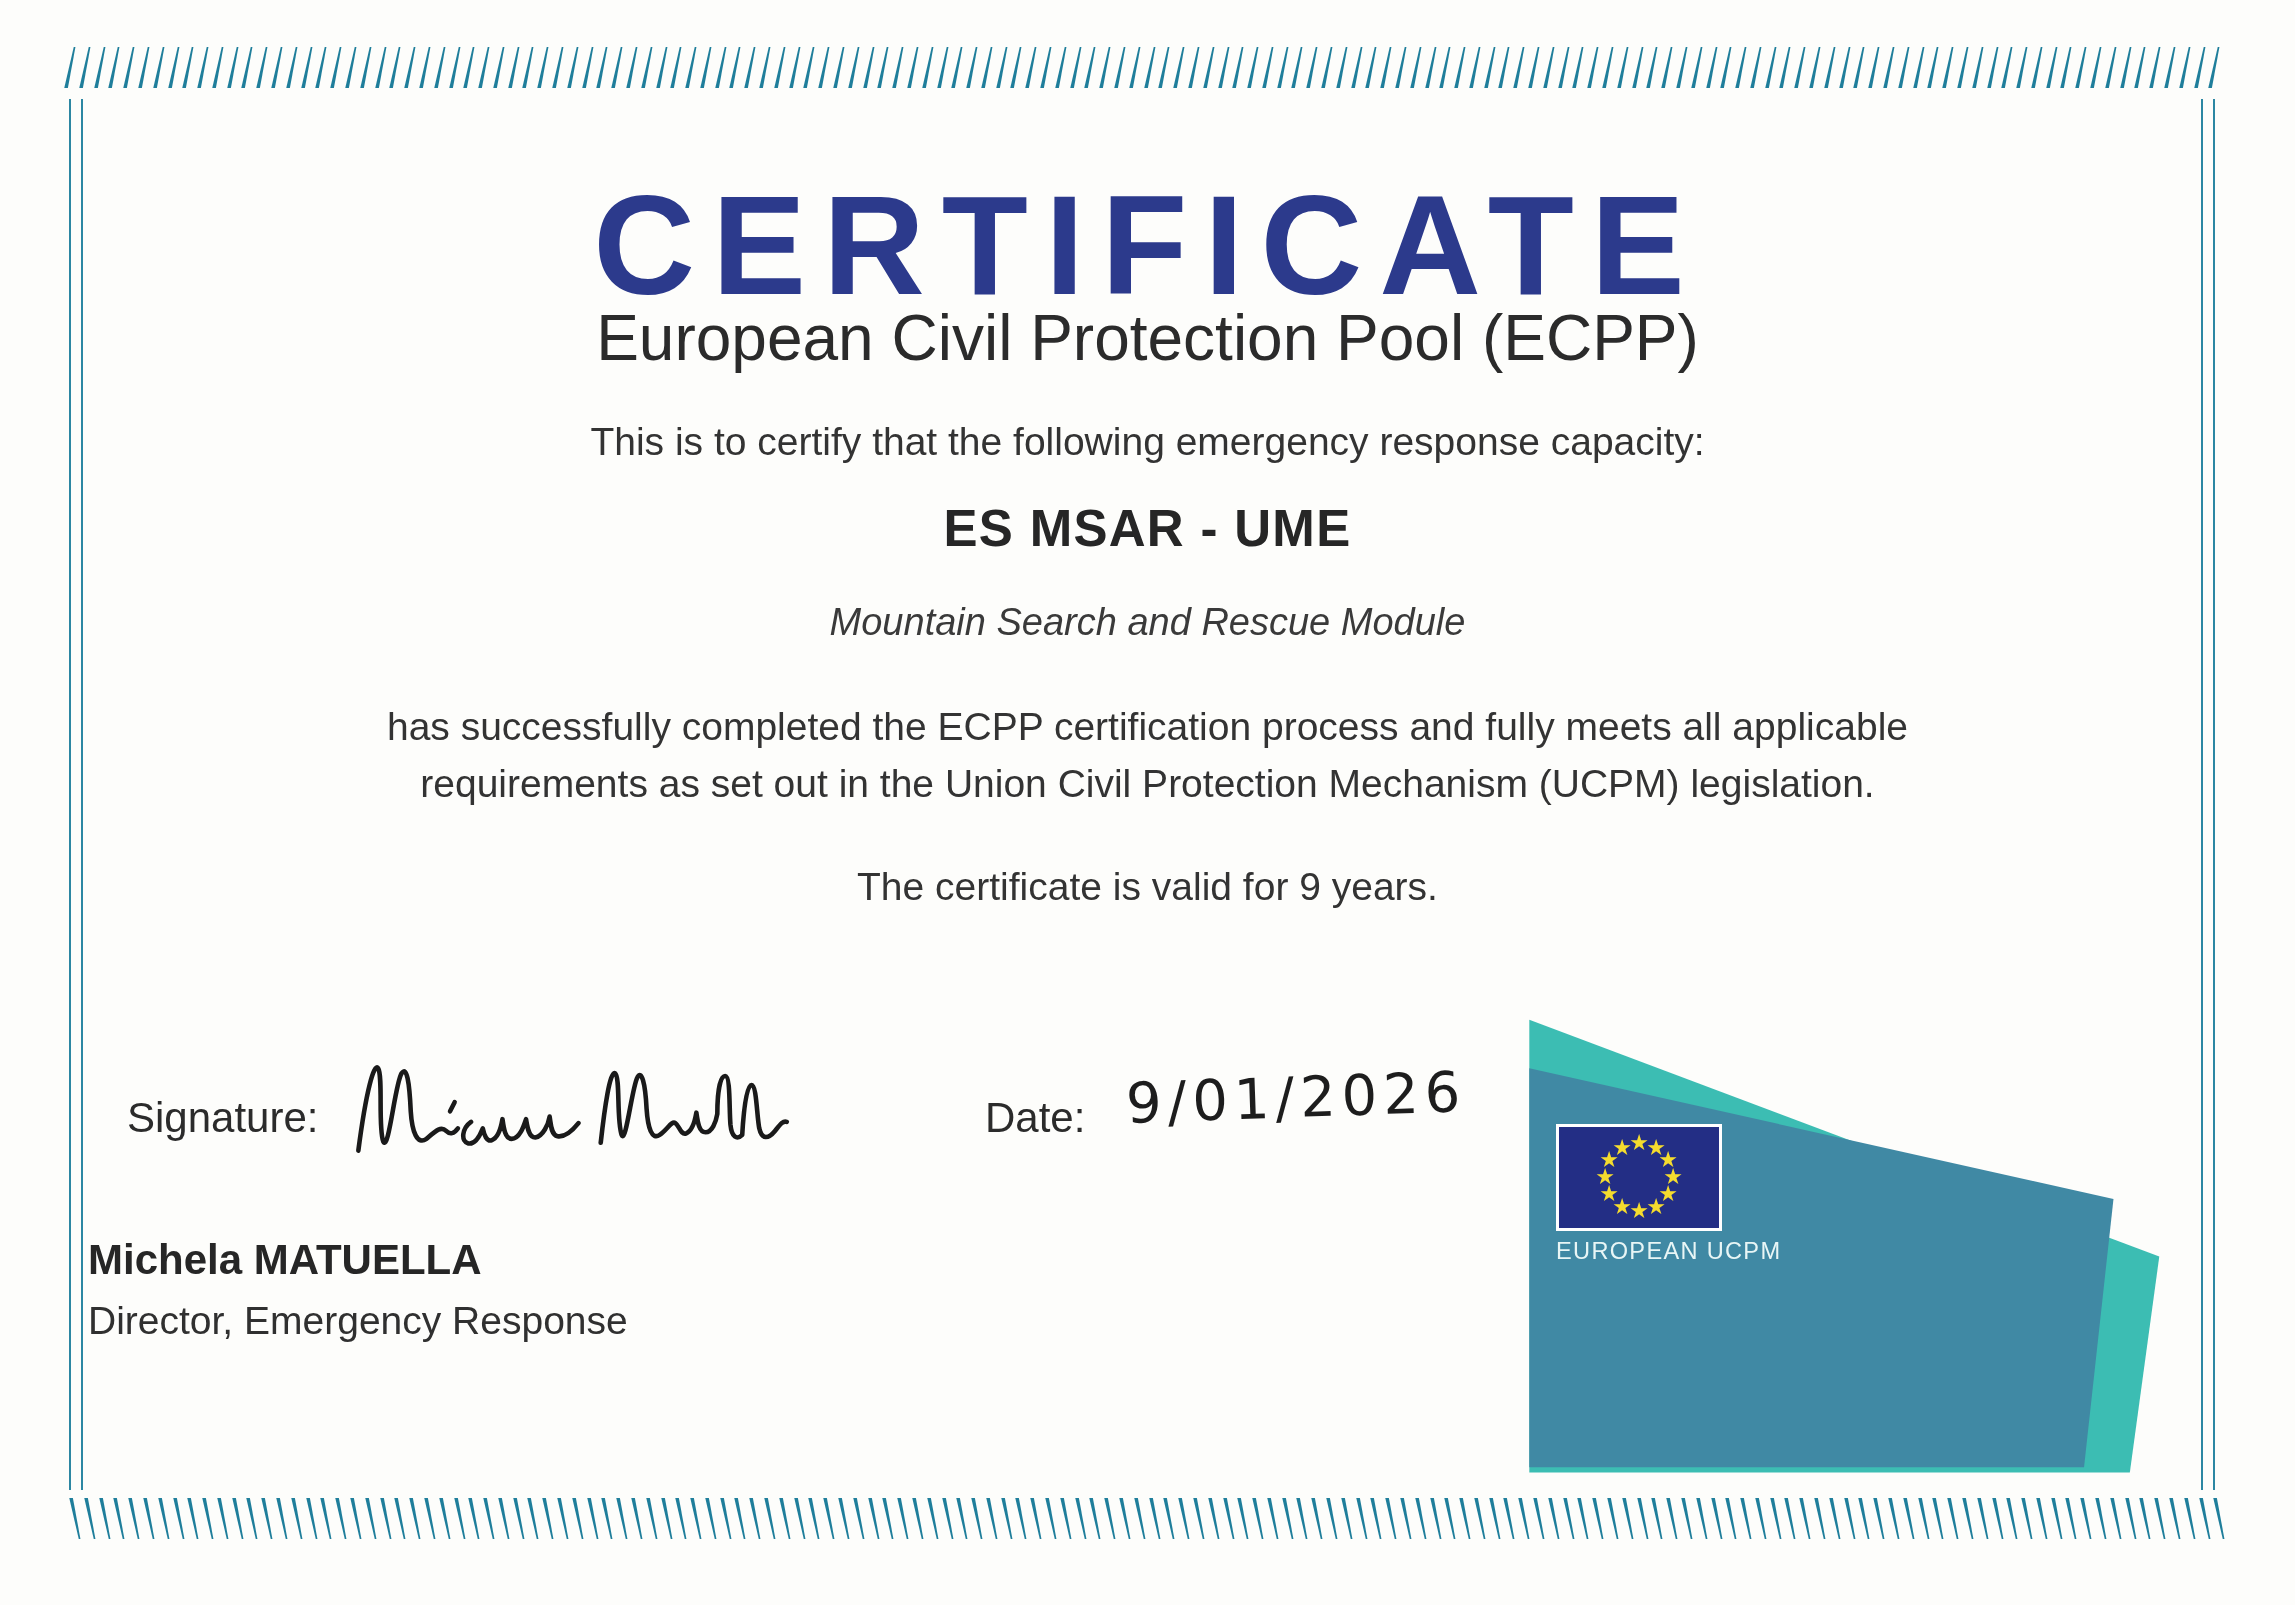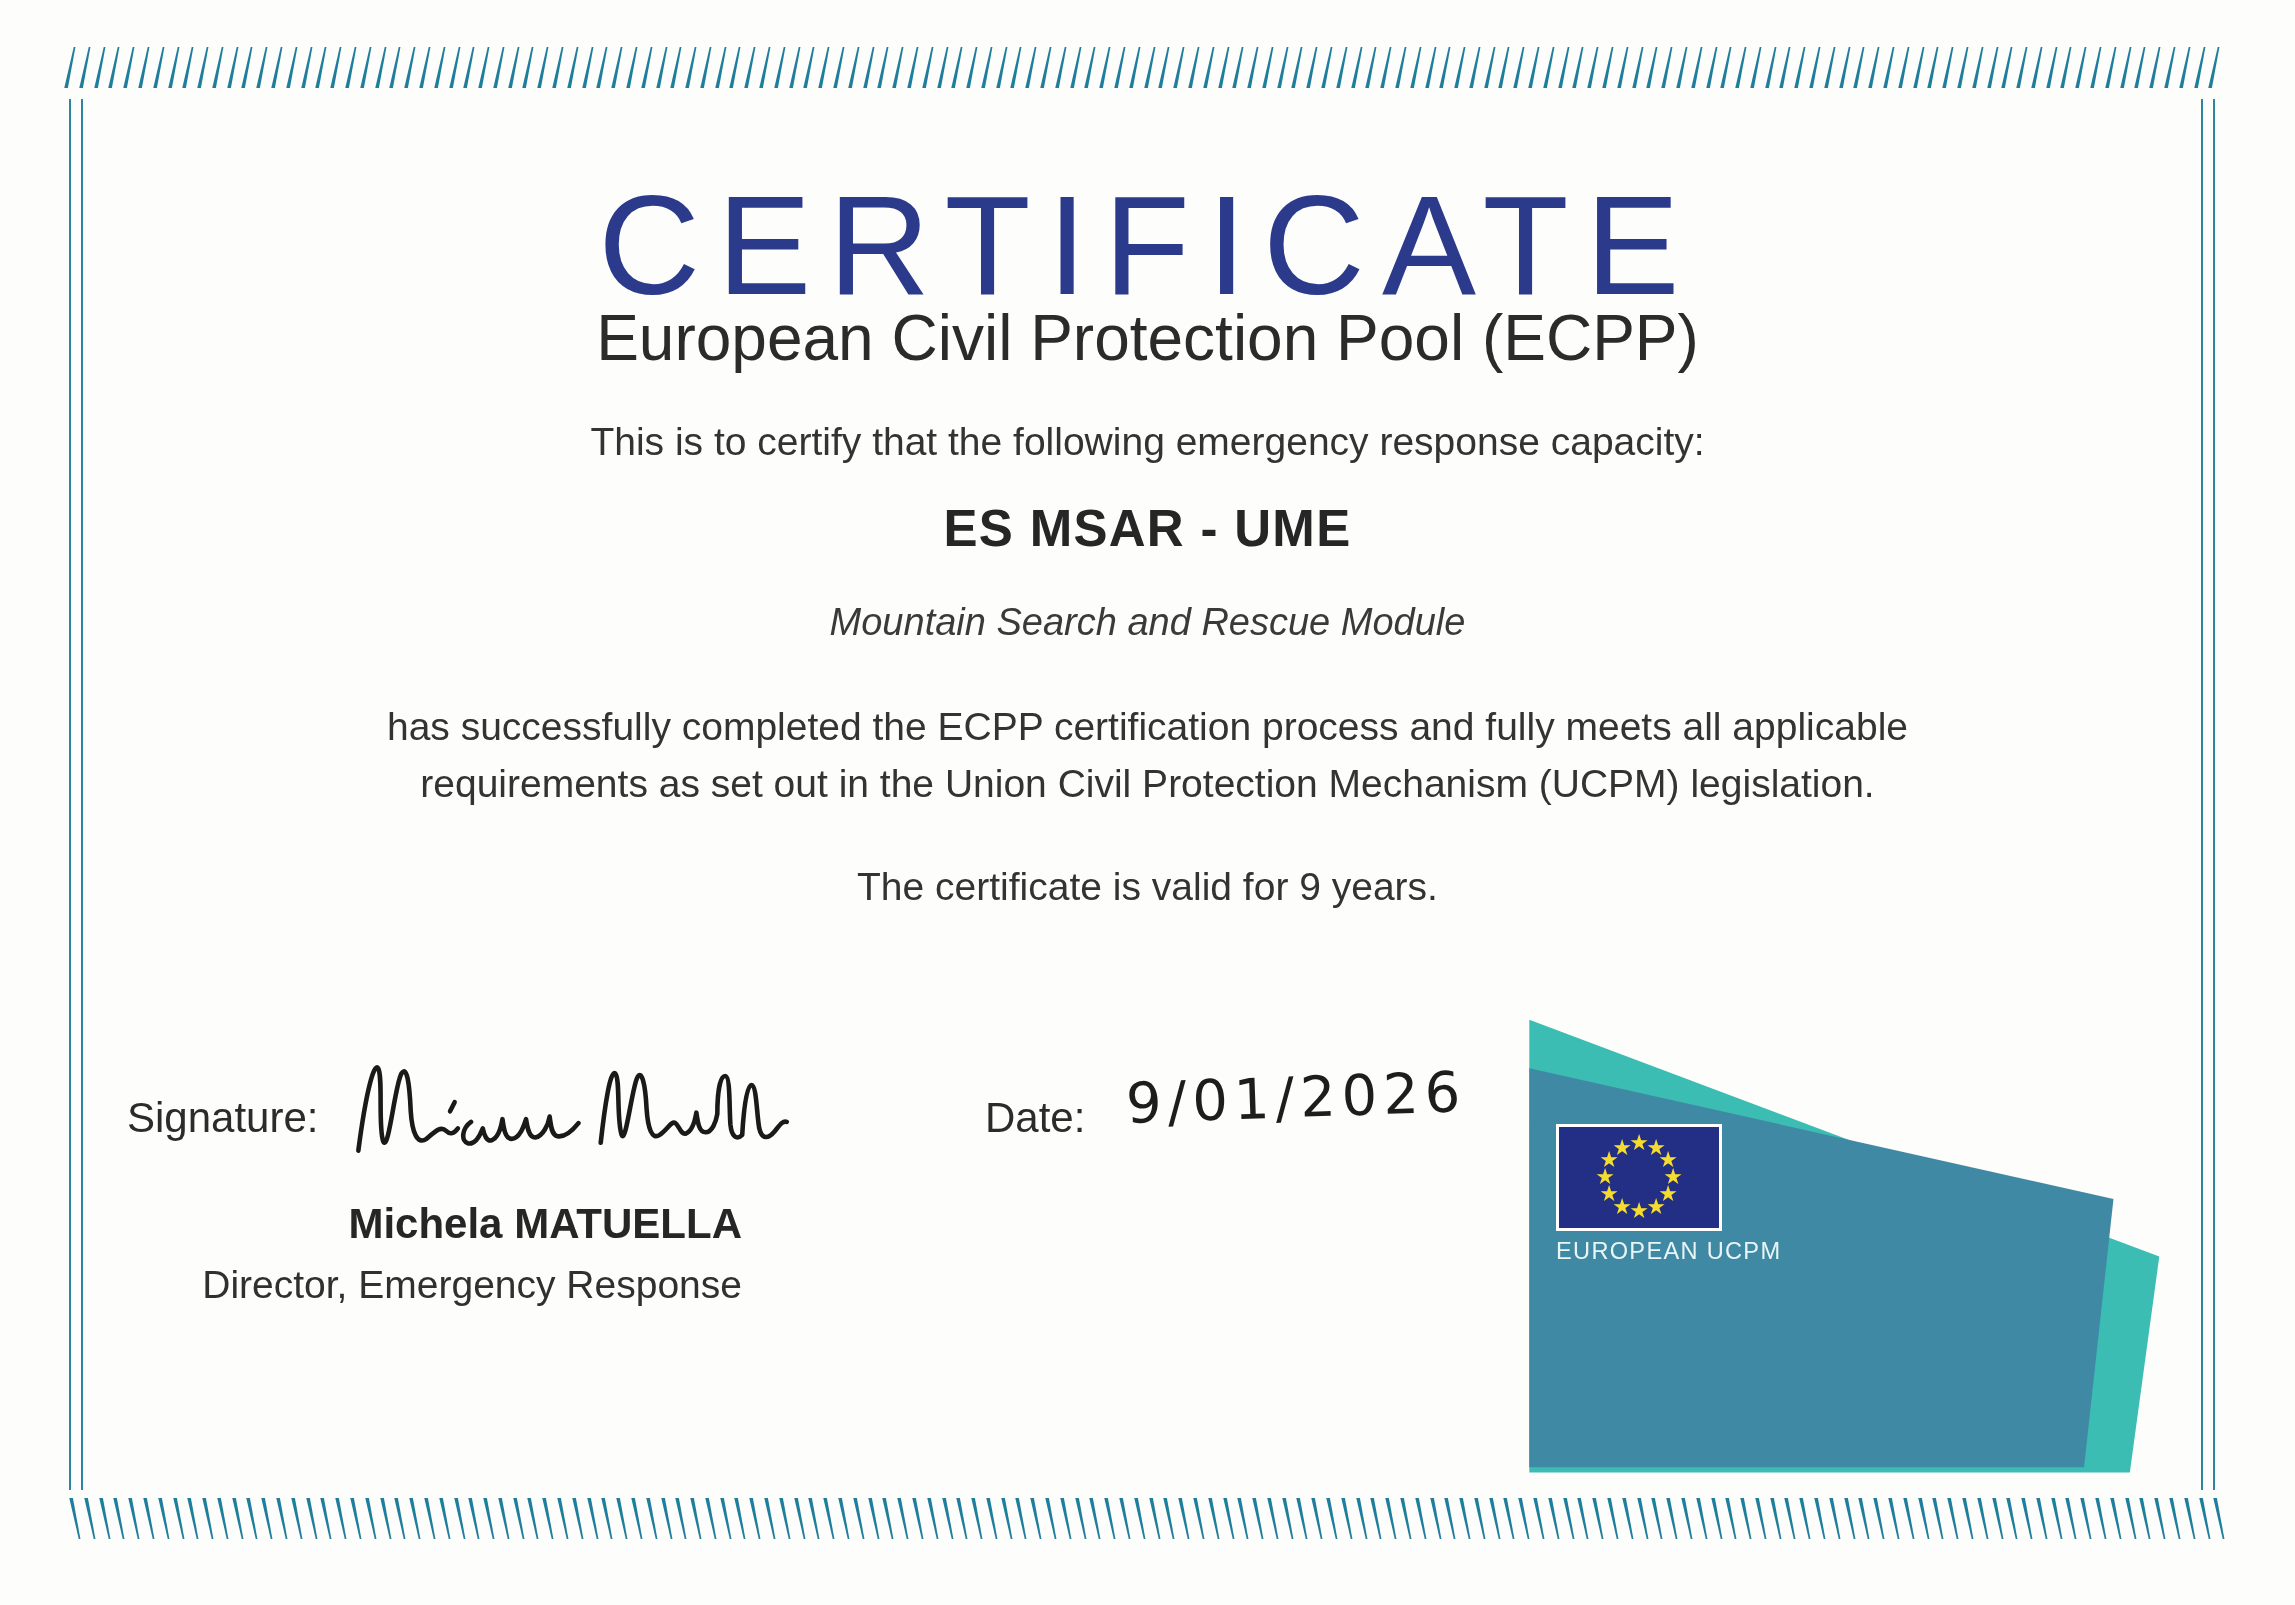--- a/index.html
+++ b/index.html
@@ -29,41 +29,41 @@
   .hatch-stroke{
     position:absolute;top:0;width:13px;height:41px;
     background:var(--hatch);
     clip-path:polygon(75% 0, 88% 0, 30% 100%, 2% 100%);
   }
   .hatch-bottom .hatch-stroke{transform:scaleY(-1);}
   .vline{position:absolute;width:2px;top:99px;height:1391px;background:var(--vline);}
   
   .centerline{position:absolute;left:0;width:100%;text-align:center;white-space:nowrap;}
   .title{
-    top:175px;font-size:141px;font-weight:400;letter-spacing:17px;
+    top:175px;font-size:141px;font-weight:700;letter-spacing:17px;
     color:var(--title-navy);line-height:1;
   }
   .subtitle{top:302px;font-size:64px;font-weight:400;color:#2b2b2b;line-height:1.15;}
   .certify{top:420px;font-size:39px;color:#333;}
   .code{top:499px;font-size:51px;font-weight:700;color:#262626;letter-spacing:1.3px;}
   .module{top:601px;font-size:38px;font-style:italic;color:#3a3a3a;}
   .bodypara{top:698px;font-size:39px;line-height:1.47;color:#333;}
   .bodypara span{display:block;white-space:nowrap;}
   .validity{top:865px;font-size:39px;color:#333;}
   
   .sig-label{position:absolute;left:127px;top:1094px;font-size:42px;color:#2b2b2b;}
   .sig-svg{position:absolute;left:340px;top:1047px;width:452px;height:128px;}
   .date-label{position:absolute;left:985px;top:1094px;font-size:42px;color:#2b2b2b;}
   .date-value{
     position:absolute;left:1126px;top:1065px;
     font-size:56px;color:#1d1d1d;letter-spacing:5.9px;
     transform:rotate(-2deg);
     font-family:"DejaVu Sans", sans-serif;
   }
-  .signer-block{position:absolute;left:88px;top:1203px;width:654px;text-align:right;}
+  .signer-block{position:absolute;left:88px;top:1239px;width:654px;text-align:left;}
   .signer-name{font-size:42px;font-weight:700;color:#262626;line-height:1;}
   .signer-title{font-size:39px;color:#303030;line-height:1;margin-top:19.6px;}
   .signer-title2{font-size:39px;color:#303030;line-height:1;margin-top:17px;}
   
   .eu-panel{position:absolute;left:1505px;top:1008px;width:674px;height:471px;}
   .eu-panel svg{position:absolute;left:0;top:0;}
   .eu-flag{
     position:absolute;left:51px;top:116px;width:160px;height:101px;
     background:var(--flag-navy);border:3.3px solid #ffffff;
   }

